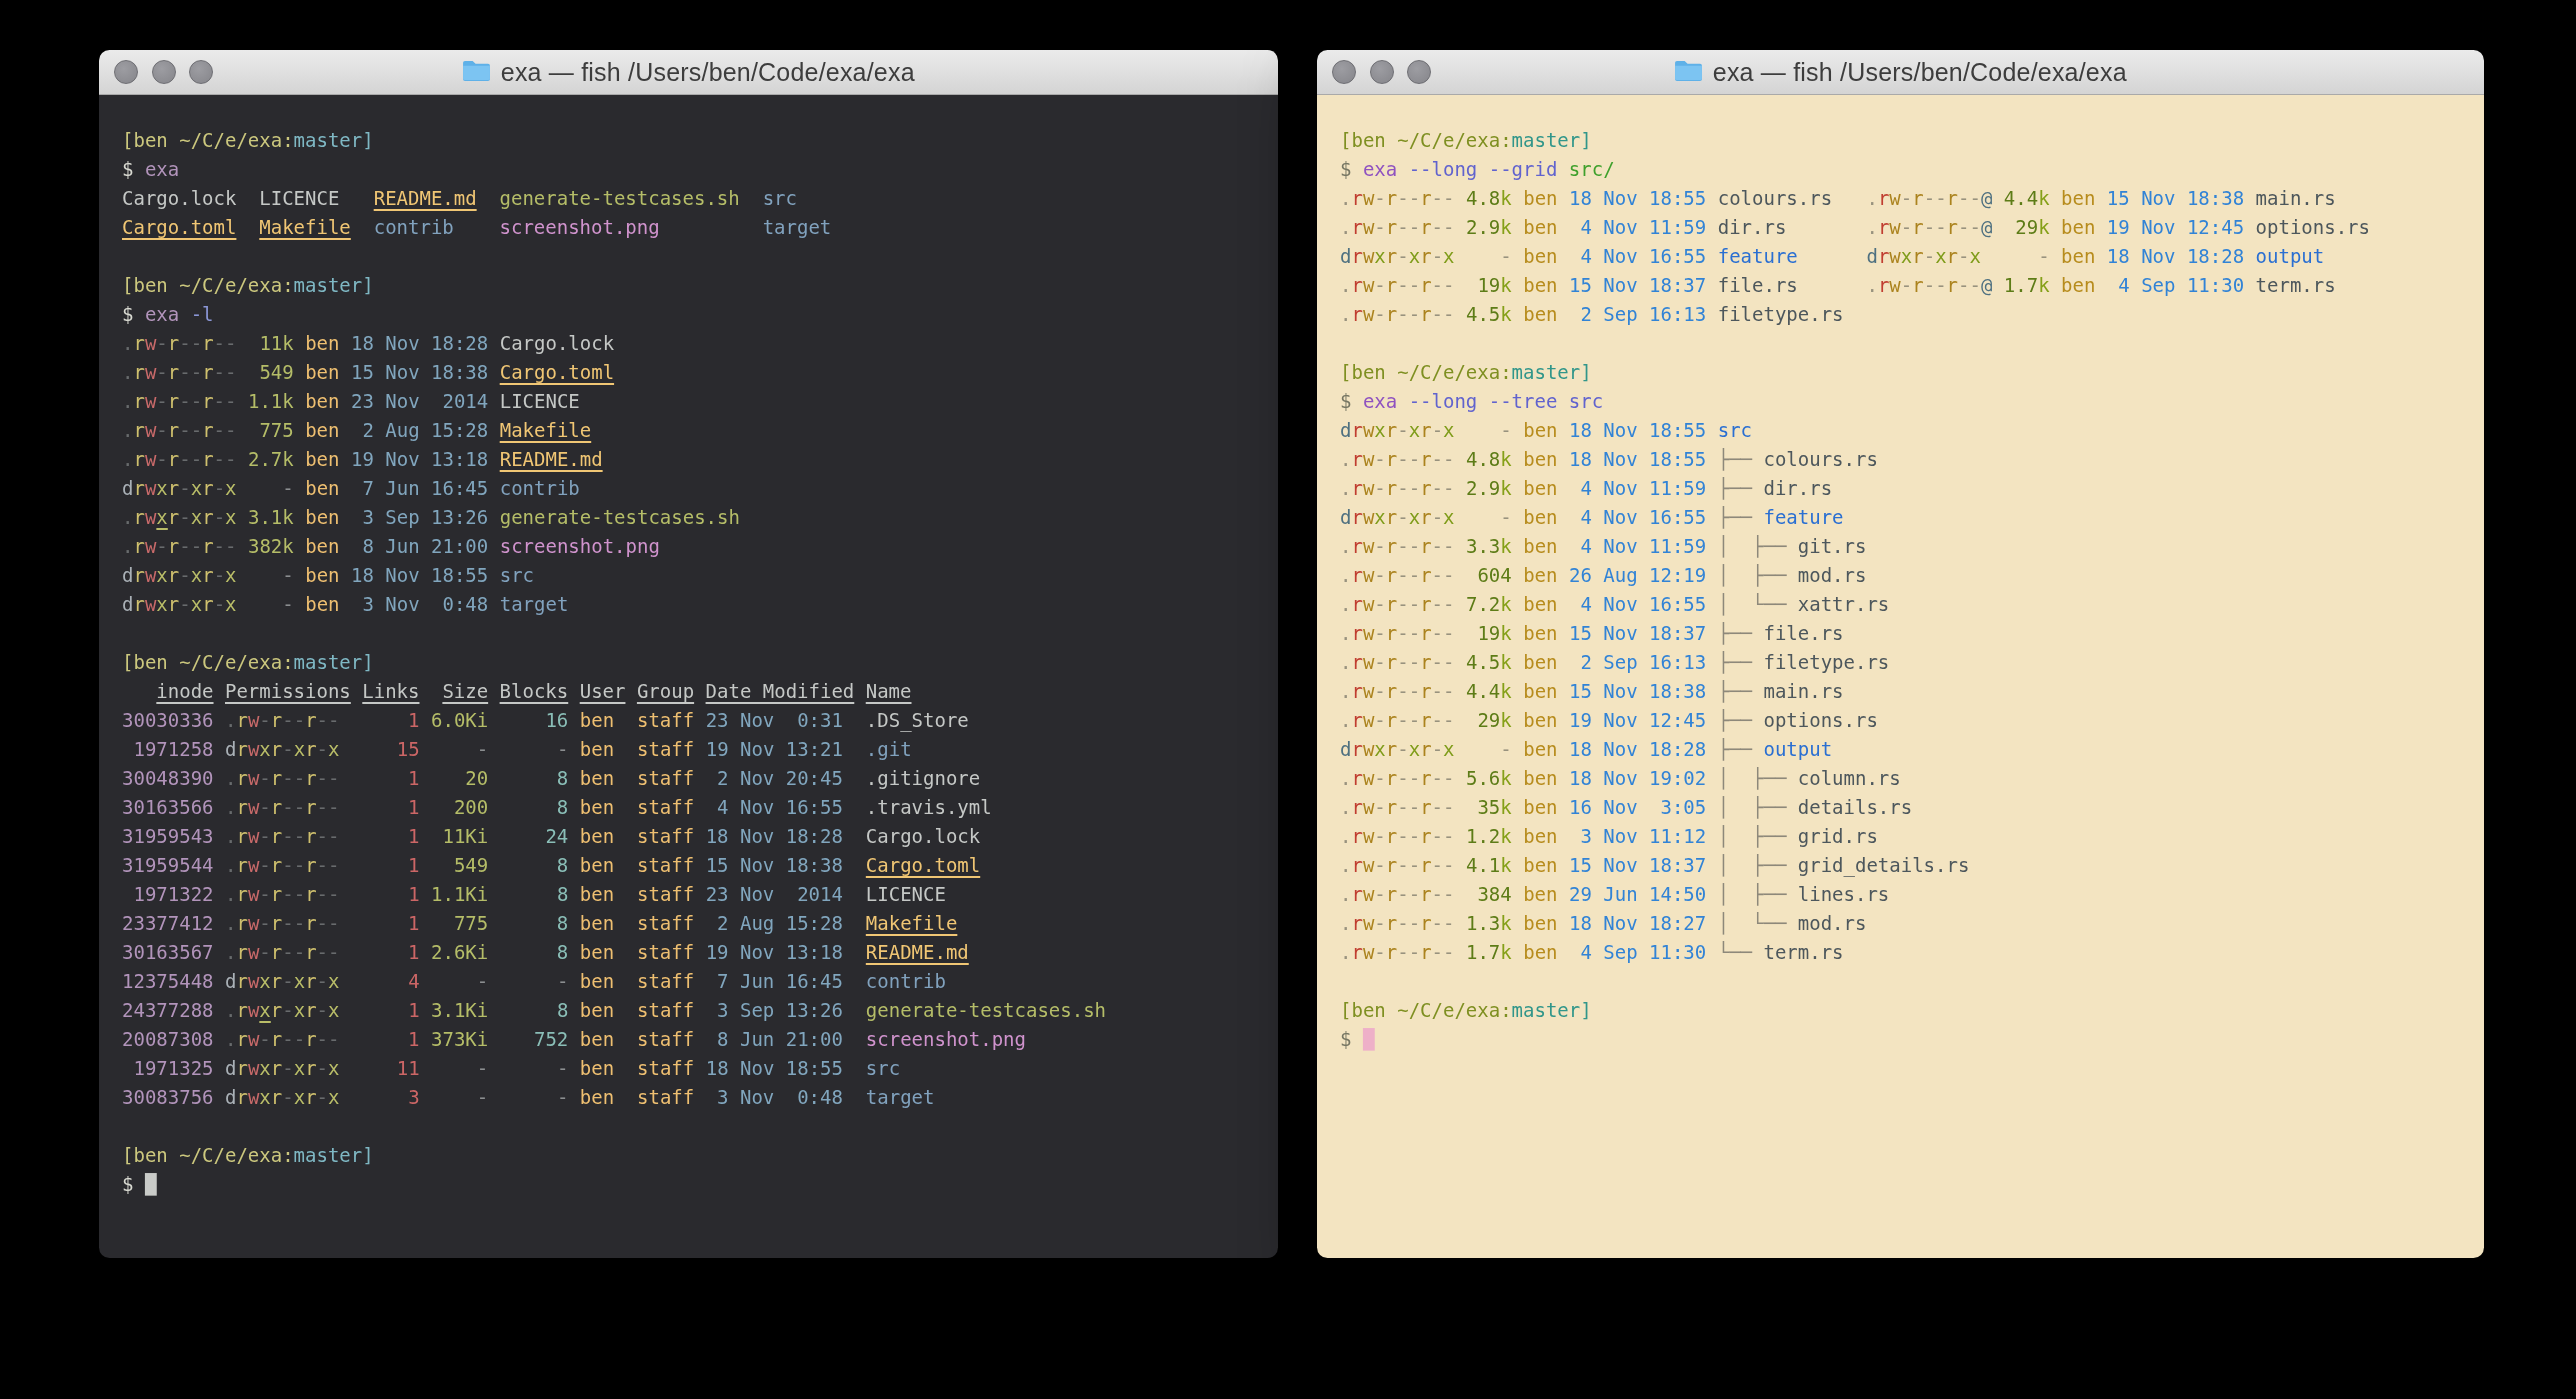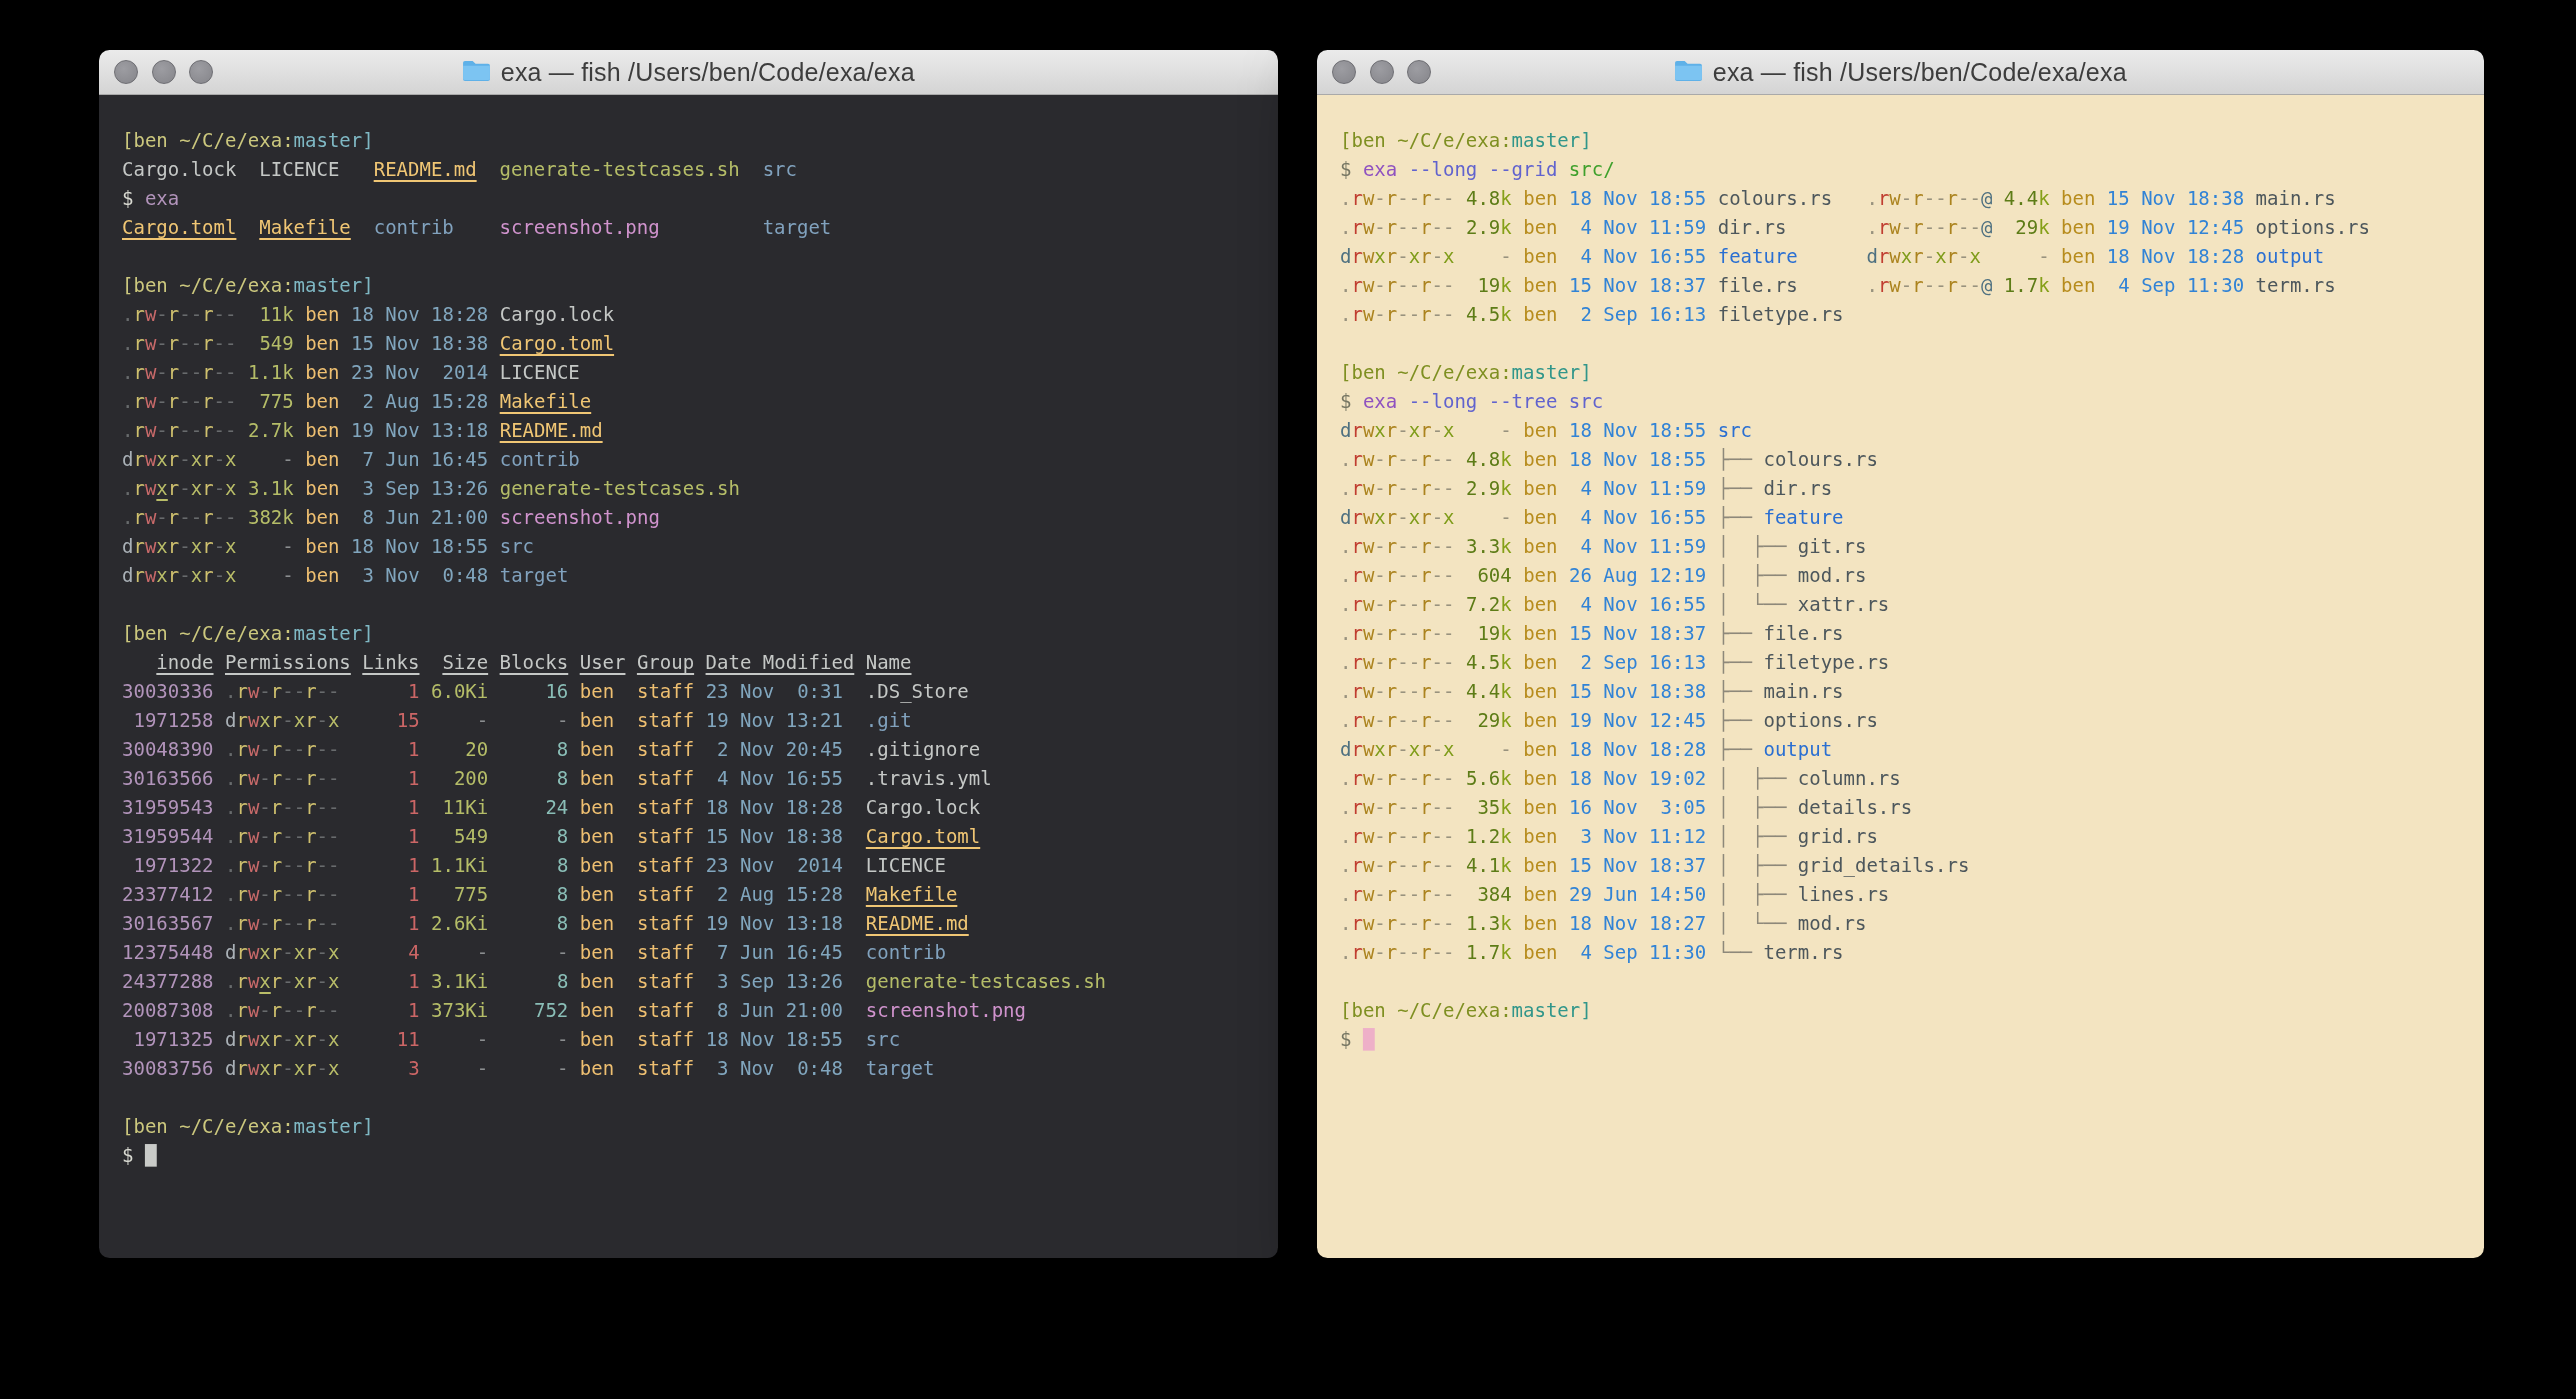--- a/index.html
+++ b/index.html
@@ -80,25 +80,26 @@
         <svg width="29" height="24" viewBox="0 0 30 25">
           <path d="M1 5 q0-2 2-2 h8 l3 3 h13 q2 0 2 2 v14 q0 2-2 2 h-24 q-2 0-2-2 z" fill="#5fb1e8"></path>
           <path d="M1 8 h28 v13 q0 2-2 2 h-24 q-2 0-2-2 z" fill="#7cc4f2"></path>
         </svg>
       </span>
       <span class="title">exa — fish  /Users/ben/Code/exa/exa</span>
     </div>
   </div>
   <div class="screen" style="background: rgb(42, 42, 46); color: rgb(197, 200, 198);">
       <div class="tl"><span style="color: rgb(204, 200, 126);">[ben ~/C/e/exa:</span><span style="color: rgb(127, 184, 196);">master]</span></div>
+      <div class="tl"><span style="color: rgb(216, 217, 209);">$ </span><span style="color: rgb(178, 148, 187);">exa</span></div>
       <div class="tl"><span style="color: rgb(197, 200, 198);">Cargo.lock</span><span>  </span><span style="color: rgb(197, 200, 198);">LICENCE</span><span>   </span><span class="u" style="color: rgb(240, 198, 116);">README.md</span><span>  </span><span style="color: rgb(181, 189, 104);">generate-testcases.sh</span><span>  </span><span style="color: rgb(129, 162, 190);">src</span></div>
-      <div class="tl"><span style="color: rgb(216, 217, 209);">$ </span><span style="color: rgb(178, 148, 187);">exa</span></div>
       <div class="tl"><span class="u" style="color: rgb(240, 198, 116);">Cargo.toml</span><span>  </span><span class="u" style="color: rgb(240, 198, 116);">Makefile</span><span>  </span><span style="color: rgb(129, 162, 190);">contrib</span><span>    </span><span style="color: rgb(208, 147, 205);">screenshot.png</span><span>         </span><span style="color: rgb(129, 162, 190);">target</span></div>
       <div class="tl">&nbsp;</div>
       <div class="tl"><span style="color: rgb(204, 200, 126);">[ben ~/C/e/exa:</span><span style="color: rgb(127, 184, 196);">master]</span></div>
+      <div class="tl"><span style="color: rgb(216, 217, 209);">$ </span><span style="color: rgb(178, 148, 187);">exa</span><span> </span><span style="color: rgb(139, 151, 215);">-l</span></div>
       <div class="tl"><span style="color: rgb(104, 107, 109);">.</span><span style="color: rgb(207, 192, 110);">r</span><span style="color: rgb(201, 106, 106);">w</span><span style="color: rgb(104, 107, 109);">-</span><span style="color: rgb(207, 192, 110);">r</span><span style="color: rgb(104, 107, 109);">--</span><span style="color: rgb(207, 192, 110);">r</span><span style="color: rgb(104, 107, 109);">--</span><span>  </span><span style="color: rgb(181, 189, 104);">11k</span><span> </span><span style="color: rgb(238, 191, 113);">ben</span><span> </span><span style="color: rgb(129, 166, 190);">18 Nov 18:28</span><span> </span><span style="color: rgb(197, 200, 198);">Cargo.lock</span></div>
       <div class="tl"><span style="color: rgb(104, 107, 109);">.</span><span style="color: rgb(207, 192, 110);">r</span><span style="color: rgb(201, 106, 106);">w</span><span style="color: rgb(104, 107, 109);">-</span><span style="color: rgb(207, 192, 110);">r</span><span style="color: rgb(104, 107, 109);">--</span><span style="color: rgb(207, 192, 110);">r</span><span style="color: rgb(104, 107, 109);">--</span><span>  </span><span style="color: rgb(181, 189, 104);">549</span><span> </span><span style="color: rgb(238, 191, 113);">ben</span><span> </span><span style="color: rgb(129, 166, 190);">15 Nov 18:38</span><span> </span><span class="u" style="color: rgb(240, 198, 116);">Cargo.toml</span></div>
       <div class="tl"><span style="color: rgb(104, 107, 109);">.</span><span style="color: rgb(207, 192, 110);">r</span><span style="color: rgb(201, 106, 106);">w</span><span style="color: rgb(104, 107, 109);">-</span><span style="color: rgb(207, 192, 110);">r</span><span style="color: rgb(104, 107, 109);">--</span><span style="color: rgb(207, 192, 110);">r</span><span style="color: rgb(104, 107, 109);">--</span><span> </span><span style="color: rgb(181, 189, 104);">1.1k</span><span> </span><span style="color: rgb(238, 191, 113);">ben</span><span> </span><span style="color: rgb(129, 166, 190);">23 Nov  2014</span><span> </span><span style="color: rgb(197, 200, 198);">LICENCE</span></div>
       <div class="tl"><span style="color: rgb(104, 107, 109);">.</span><span style="color: rgb(207, 192, 110);">r</span><span style="color: rgb(201, 106, 106);">w</span><span style="color: rgb(104, 107, 109);">-</span><span style="color: rgb(207, 192, 110);">r</span><span style="color: rgb(104, 107, 109);">--</span><span style="color: rgb(207, 192, 110);">r</span><span style="color: rgb(104, 107, 109);">--</span><span>  </span><span style="color: rgb(181, 189, 104);">775</span><span> </span><span style="color: rgb(238, 191, 113);">ben</span><span> </span><span style="color: rgb(129, 166, 190);"> 2 Aug 15:28</span><span> </span><span class="u" style="color: rgb(240, 198, 116);">Makefile</span></div>
       <div class="tl"><span style="color: rgb(104, 107, 109);">.</span><span style="color: rgb(207, 192, 110);">r</span><span style="color: rgb(201, 106, 106);">w</span><span style="color: rgb(104, 107, 109);">-</span><span style="color: rgb(207, 192, 110);">r</span><span style="color: rgb(104, 107, 109);">--</span><span style="color: rgb(207, 192, 110);">r</span><span style="color: rgb(104, 107, 109);">--</span><span> </span><span style="color: rgb(181, 189, 104);">2.7k</span><span> </span><span style="color: rgb(238, 191, 113);">ben</span><span> </span><span style="color: rgb(129, 166, 190);">19 Nov 13:18</span><span> </span><span class="u" style="color: rgb(240, 198, 116);">README.md</span></div>
       <div class="tl"><span style="color: rgb(170, 177, 183);">d</span><span style="color: rgb(207, 192, 110);">r</span><span style="color: rgb(201, 106, 106);">w</span><span style="color: rgb(185, 189, 104);">x</span><span style="color: rgb(207, 192, 110);">r</span><span style="color: rgb(104, 107, 109);">-</span><span style="color: rgb(185, 189, 104);">x</span><span style="color: rgb(207, 192, 110);">r</span><span style="color: rgb(104, 107, 109);">-</span><span style="color: rgb(185, 189, 104);">x</span><span>    </span><span style="color: rgb(139, 142, 144);">-</span><span> </span><span style="color: rgb(238, 191, 113);">ben</span><span> </span><span style="color: rgb(129, 166, 190);"> 7 Jun 16:45</span><span> </span><span style="color: rgb(129, 162, 190);">contrib</span></div>
       <div class="tl"><span style="color: rgb(104, 107, 109);">.</span><span style="color: rgb(207, 192, 110);">r</span><span style="color: rgb(201, 106, 106);">w</span><span class="u" style="color: rgb(185, 189, 104);">x</span><span style="color: rgb(207, 192, 110);">r</span><span style="color: rgb(104, 107, 109);">-</span><span style="color: rgb(185, 189, 104);">x</span><span style="color: rgb(207, 192, 110);">r</span><span style="color: rgb(104, 107, 109);">-</span><span style="color: rgb(185, 189, 104);">x</span><span> </span><span style="color: rgb(181, 189, 104);">3.1k</span><span> </span><span style="color: rgb(238, 191, 113);">ben</span><span> </span><span style="color: rgb(129, 166, 190);"> 3 Sep 13:26</span><span> </span><span style="color: rgb(181, 189, 104);">generate-testcases.sh</span></div>
       <div class="tl"><span style="color: rgb(104, 107, 109);">.</span><span style="color: rgb(207, 192, 110);">r</span><span style="color: rgb(201, 106, 106);">w</span><span style="color: rgb(104, 107, 109);">-</span><span style="color: rgb(207, 192, 110);">r</span><span style="color: rgb(104, 107, 109);">--</span><span style="color: rgb(207, 192, 110);">r</span><span style="color: rgb(104, 107, 109);">--</span><span> </span><span style="color: rgb(181, 189, 104);">382k</span><span> </span><span style="color: rgb(238, 191, 113);">ben</span><span> </span><span style="color: rgb(129, 166, 190);"> 8 Jun 21:00</span><span> </span><span style="color: rgb(208, 147, 205);">screenshot.png</span></div>
       <div class="tl"><span style="color: rgb(170, 177, 183);">d</span><span style="color: rgb(207, 192, 110);">r</span><span style="color: rgb(201, 106, 106);">w</span><span style="color: rgb(185, 189, 104);">x</span><span style="color: rgb(207, 192, 110);">r</span><span style="color: rgb(104, 107, 109);">-</span><span style="color: rgb(185, 189, 104);">x</span><span style="color: rgb(207, 192, 110);">r</span><span style="color: rgb(104, 107, 109);">-</span><span style="color: rgb(185, 189, 104);">x</span><span>    </span><span style="color: rgb(139, 142, 144);">-</span><span> </span><span style="color: rgb(238, 191, 113);">ben</span><span> </span><span style="color: rgb(129, 166, 190);">18 Nov 18:55</span><span> </span><span style="color: rgb(129, 162, 190);">src</span></div>
       <div class="tl"><span style="color: rgb(170, 177, 183);">d</span><span style="color: rgb(207, 192, 110);">r</span><span style="color: rgb(201, 106, 106);">w</span><span style="color: rgb(185, 189, 104);">x</span><span style="color: rgb(207, 192, 110);">r</span><span style="color: rgb(104, 107, 109);">-</span><span style="color: rgb(185, 189, 104);">x</span><span style="color: rgb(207, 192, 110);">r</span><span style="color: rgb(104, 107, 109);">-</span><span style="color: rgb(185, 189, 104);">x</span><span>    </span><span style="color: rgb(139, 142, 144);">-</span><span> </span><span style="color: rgb(238, 191, 113);">ben</span><span> </span><span style="color: rgb(129, 166, 190);"> 3 Nov  0:48</span><span> </span><span style="color: rgb(129, 162, 190);">target</span></div>

